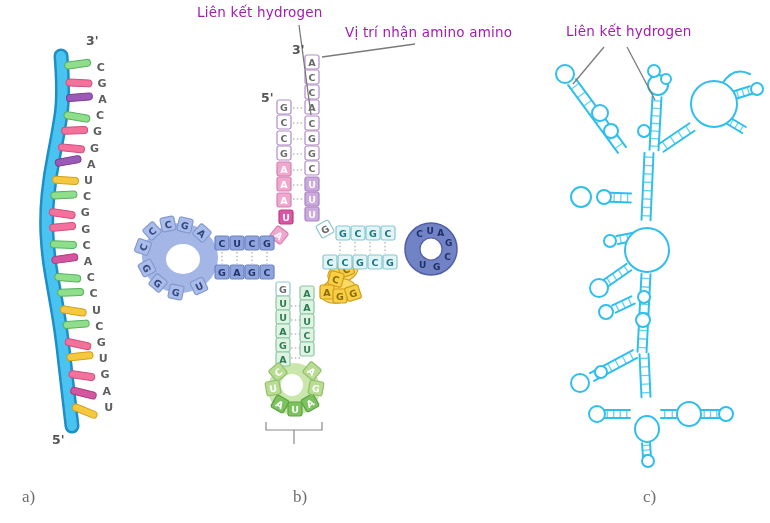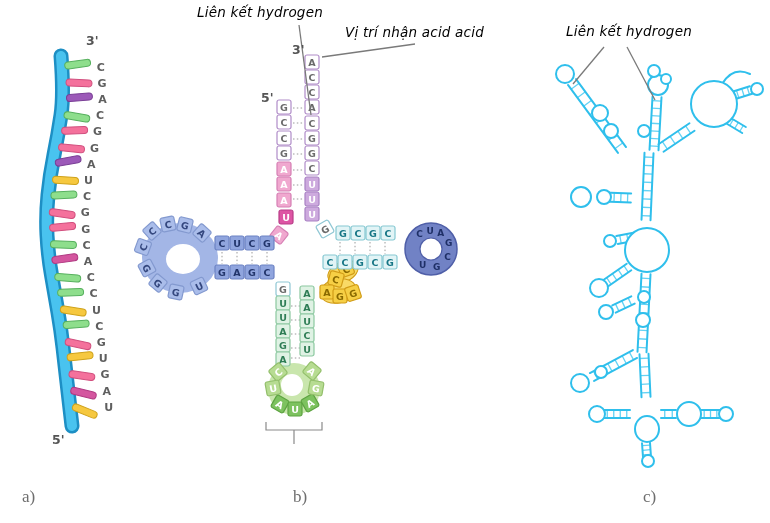--- a/index.html
+++ b/index.html
@@ -1,20 +1,20 @@
 <!DOCTYPE html>
 <html><head>
 <meta charset="utf-8">
 <style>
   html,body{margin:0;padding:0;background:#fff;}
   #fig{position:relative;width:770px;height:523px;background:#fff;overflow:hidden;
        font-family:"DejaVu Sans","Liberation Sans",sans-serif;}
   #scene{position:absolute;left:0;top:0;}
   svg text{font-family:"DejaVu Sans","Liberation Sans",sans-serif;user-select:none;}
-  .lbl{position:absolute;font-size:13.5px;color:#000000;white-space:nowrap;letter-spacing:.2px;font-style:italic;}
+  .lbl{position:absolute;font-size:13.5px;color:#a21caf;white-space:nowrap;letter-spacing:.2px;}
   .endlbl{position:absolute;font-size:12.5px;font-weight:bold;color:#555;}
   .plabel{position:absolute;font-size:17px;color:#6e6e6e;
           font-family:"Liberation Serif","DejaVu Serif",serif;}
   .center{text-align:center;}
 </style>
 </head>
 <body>
 
 <div id="fig">
   <svg id="scene" width="770" height="523" viewBox="0 0 770 523">
@@ -573,21 +573,21 @@
         <line x1="415" y1="44" x2="322" y2="57" stroke="#7a7a7a" stroke-width="1.3"></line>
         <line x1="604" y1="47" x2="573" y2="84" stroke="#7a7a7a" stroke-width="1.3"></line>
         <line x1="627" y1="47" x2="655" y2="100" stroke="#7a7a7a" stroke-width="1.3"></line>
       </g>
     </svg>
 
   <div class="endlbl" style="left:86px;top:33px">3'</div>
   <div class="endlbl" style="left:52px;top:432px">5'</div>
 
   <div class="lbl" style="left:197px;top:4px">Liên kết hydrogen</div>
-  <div class="lbl" style="left:345px;top:24px">Vị trí nhận acid acid</div>
+  <div class="lbl" style="left:345px;top:24px">Vị trí nhận amino amino</div>
   <div class="endlbl" style="left:292px;top:42px">3'</div>
   <div class="endlbl" style="left:261px;top:90px">5'</div>
 
   <div class="lbl" style="left:566px;top:23px">Liên kết hydrogen</div>
 
   <div class="plabel" style="left:22px;top:487px">a)</div>
   <div class="plabel" style="left:293px;top:487px">b)</div>
   <div class="plabel" style="left:643px;top:487px">c)</div>
 </div>
 

